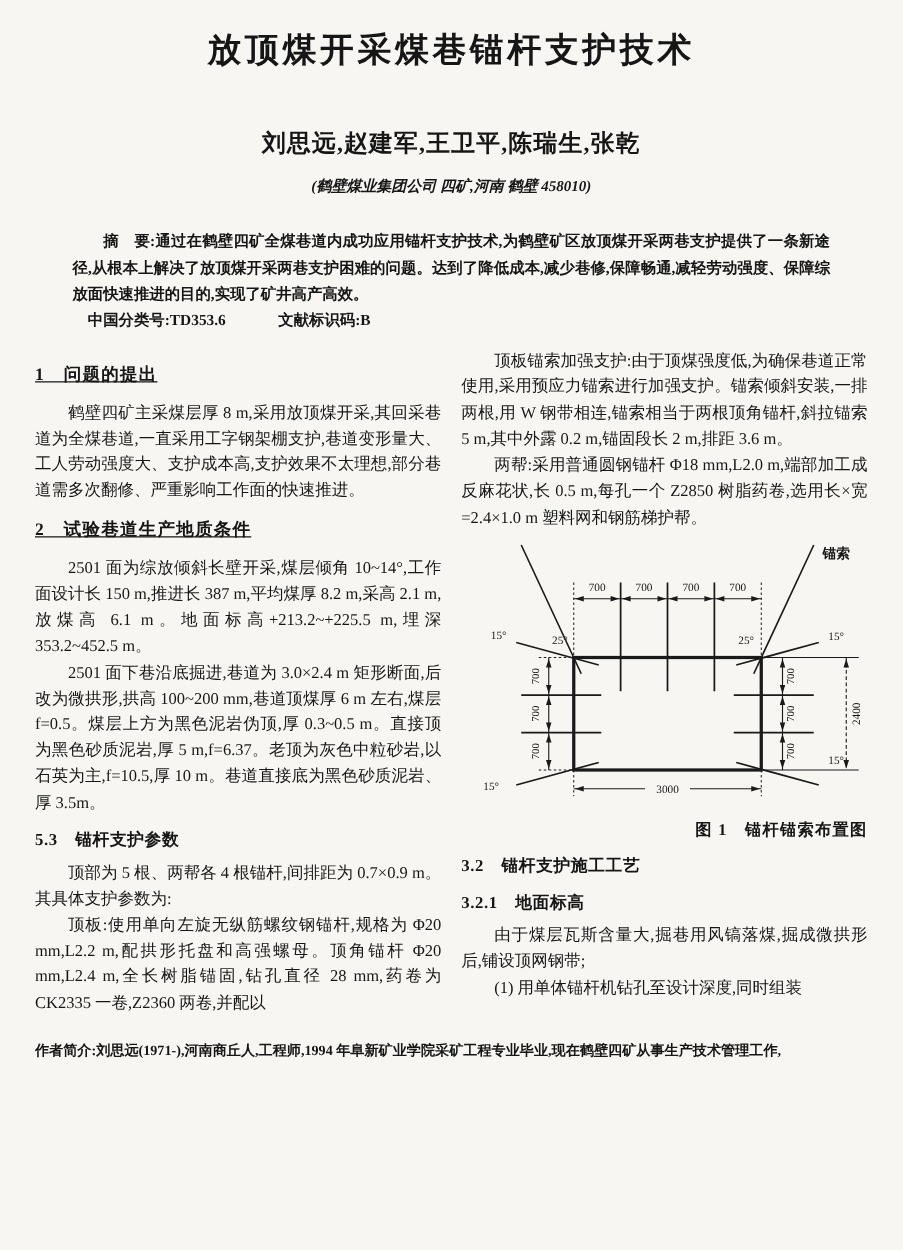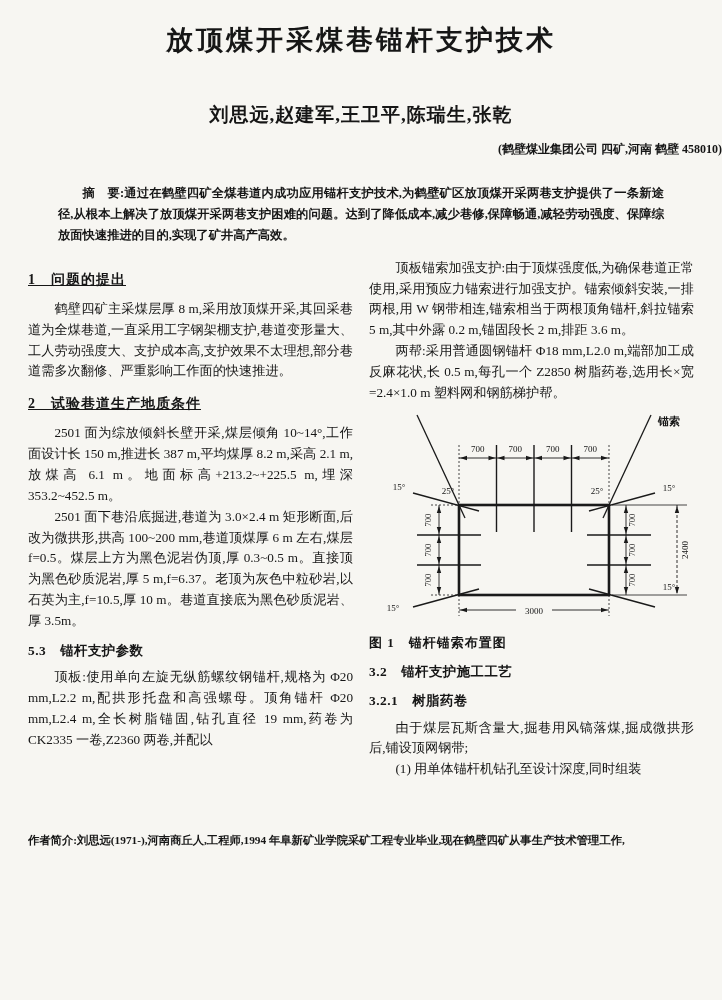--- a/index.html
+++ b/index.html
@@ -20,23 +20,24 @@
   }
   .authors {
     margin-top:44px;
     text-align:center;
     font-size:19px;
     font-weight:600;
     letter-spacing:1px;
   }
   .affiliation {
     margin-top:13px;
-    text-align:right;
+    text-align:center;
     font-size:12px;
     font-weight:600;
+    font-style:italic;
   }
 
   .abstract-block {
     margin:25px 58px 0 58px;
     font-size:12.3px;
     font-weight:600;
     line-height:1.7;
     text-align:justify;
   }
   .abstract-block p { margin:0; }
@@ -63,21 +64,21 @@
   .sec-h2 { font-size:13.4px; font-weight:700; margin:8px 0 6px 0; letter-spacing:0.5px; }
   .col-left { display:flex; flex-direction:column; }
 
   .footnote { margin-top:auto; padding-bottom:2px; }
   .footnote .rule { width:195px; border-top:1.5px solid #222; margin-bottom:5px; }
   .footnote .fn-text { font-size:11.5px; font-weight:600; }
 
   .figure { margin:6px 0 0 0; }
   .figure svg { display:block; width:330px; height:auto; }
   .fig-caption {
-    text-align:left;
+    text-align:right;
     font-weight:700;
     font-size:13px;
     margin:3px 0 6px 0;
     letter-spacing:1px;
   }
 
   .page-footer {
     position:absolute;
     left:28px; right:20px; bottom:8px;
     font-size:11.3px;
@@ -92,32 +93,34 @@
 <body>
 
 <div class="page">
 
   <div class="title">放顶煤开采煤巷锚杆支护技术</div>
   <div class="authors">刘思远,赵建军,王卫平,陈瑞生,张乾</div>
   <div class="affiliation">(鹤壁煤业集团公司 四矿,河南 鹤壁 458010)</div>
 
   <div class="abstract-block">
     <p class="abs-para"><b>摘　要:</b><span>通过在鹤壁四矿全煤巷道内成功应用锚杆支护技术,为鹤壁矿区放顶煤开采两巷支护提供了一条新途径,从根本上解决了放顶煤开采两巷支护困难的问题。达到了降低成本,减少巷修,保障畅通,减轻劳动强度、保障综放面快速推进的目的,实现了矿井高产高效。</span></p>
+    <p class="clc-line"><b>中国分类号:</b><span>TD353.6</span><span class="clc-sep"></span><b>文献标识码:</b><span>B</span></p>
   </div>
 
   <div class="columns">
 
     <div class="col col-left">
       <div class="sec-h1">1　问题的提出</div>
       <p>鹤壁四矿主采煤层厚 8 m,采用放顶煤开采,其回采巷道为全煤巷道,一直采用工字钢架棚支护,巷道变形量大、工人劳动强度大、支护成本高,支护效果不太理想,部分巷道需多次翻修、严重影响工作面的快速推进。</p>
       <div class="sec-h1">2　试验巷道生产地质条件</div>
       <p>2501 面为综放倾斜长壁开采,煤层倾角 10~14°,工作面设计长 150 m,推进长 387 m,平均煤厚 8.2 m,采高 2.1 m,放煤高 6.1 m。地面标高+213.2~+225.5 m,埋深 353.2~452.5 m。</p>
       <p>2501 面下巷沿底掘进,巷道为 3.0×2.4 m 矩形断面,后改为微拱形,拱高 100~200 mm,巷道顶煤厚 6 m 左右,煤层 f=0.5。煤层上方为黑色泥岩伪顶,厚 0.3~0.5 m。直接顶为黑色砂质泥岩,厚 5 m,f=6.37。老顶为灰色中粒砂岩,以石英为主,f=10.5,厚 10 m。巷道直接底为黑色砂质泥岩、厚 3.5m。</p>
       <div class="sec-h2">5.3　锚杆支护参数</div>
-      <p>顶板:使用单向左旋无纵筋螺纹钢锚杆,规格为 Φ20 mm,L2.2 m,配拱形托盘和高强螺母。顶角锚杆 Φ20 mm,L2.4 m,全长树脂锚固,钻孔直径 19 mm,药卷为 CK2335 一卷,Z2360 两卷,并配以</p>
+      <p>顶部为 5 根、两帮各 4 根锚杆,间排距为 0.7×0.9 m。其具体支护参数为:</p>
+      <p>顶板:使用单向左旋无纵筋螺纹钢锚杆,规格为 Φ20 mm,L2.2 m,配拱形托盘和高强螺母。顶角锚杆 Φ20 mm,L2.4 m,全长树脂锚固,钻孔直径 28 mm,药卷为 CK2335 一卷,Z2360 两卷,并配以</p>
       <div class="footnote">
         <div class="rule"></div>
         <div class="fn-text">收稿日期:2003-11-28</div>
       </div>
     </div>
 
     <div class="col">
       <p>顶板锚索加强支护:由于顶煤强度低,为确保巷道正常使用,采用预应力锚索进行加强支护。锚索倾斜安装,一排两根,用 W 钢带相连,锚索相当于两根顶角锚杆,斜拉锚索 5 m,其中外露 0.2 m,锚固段长 2 m,排距 3.6 m。</p>
       <p>两帮:采用普通圆钢锚杆 Φ18 mm,L2.0 m,端部加工成反麻花状,长 0.5 m,每孔一个 Z2850 树脂药卷,选用长×宽=2.4×1.0 m 塑料网和钢筋梯护帮。</p>
 
@@ -195,21 +198,21 @@
           <text transform="translate(266,110) rotate(-90)" font-size="8.5" text-anchor="middle">700</text>
           <text transform="translate(266,140) rotate(-90)" font-size="8.5" text-anchor="middle">700</text>
           <text transform="translate(266,170) rotate(-90)" font-size="8.5" text-anchor="middle">700</text>
           <text transform="translate(319,140) rotate(-90)" font-size="9" text-anchor="middle">2400</text>
           <text x="165" y="203.5" font-size="9" text-anchor="middle">3000</text>
         </svg>
       </div>
       <div class="fig-caption">图 1　锚杆锚索布置图</div>
 
       <div class="sec-h2">3.2　锚杆支护施工工艺</div>
-      <div class="sec-h2">3.2.1　树脂药卷</div>
+      <div class="sec-h2">3.2.1　地面标高</div>
       <p>由于煤层瓦斯含量大,掘巷用风镐落煤,掘成微拱形后,铺设顶网钢带;</p>
       <p>(1) 用单体锚杆机钻孔至设计深度,同时组装</p>
     </div>
 
   </div>
 
   <div class="page-footer">作者简介:刘思远(1971-),河南商丘人,工程师,1994 年阜新矿业学院采矿工程专业毕业,现在鹤壁四矿从事生产技术管理工作,</div>
 
 </div>
 

